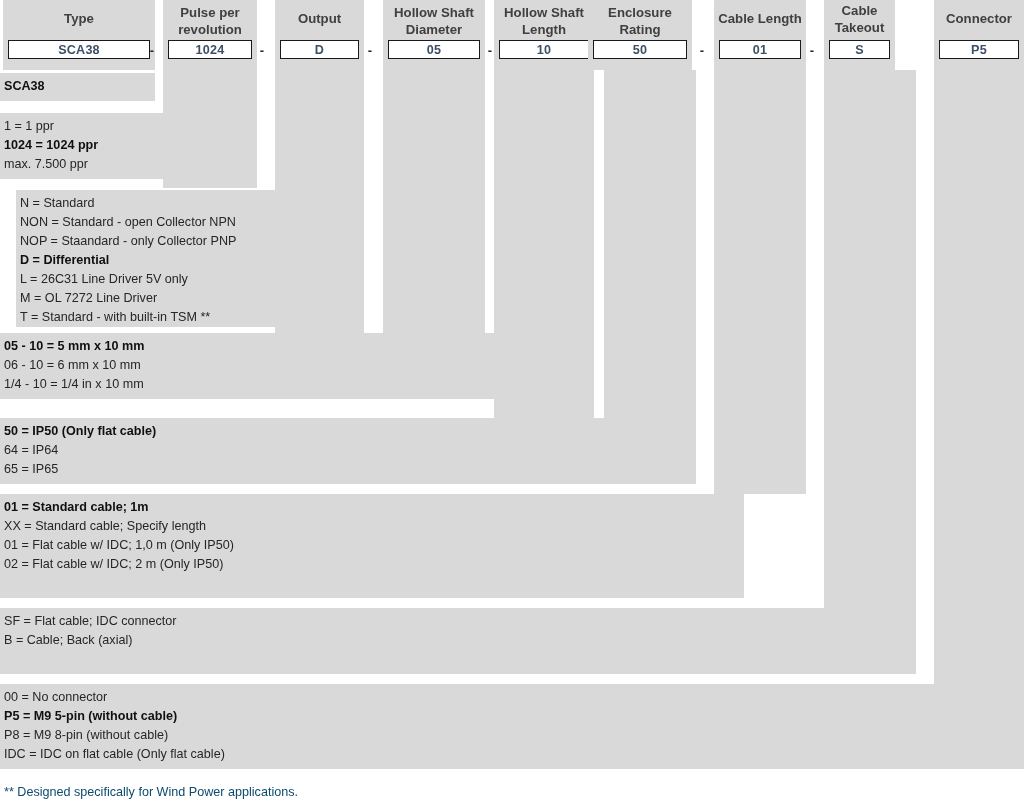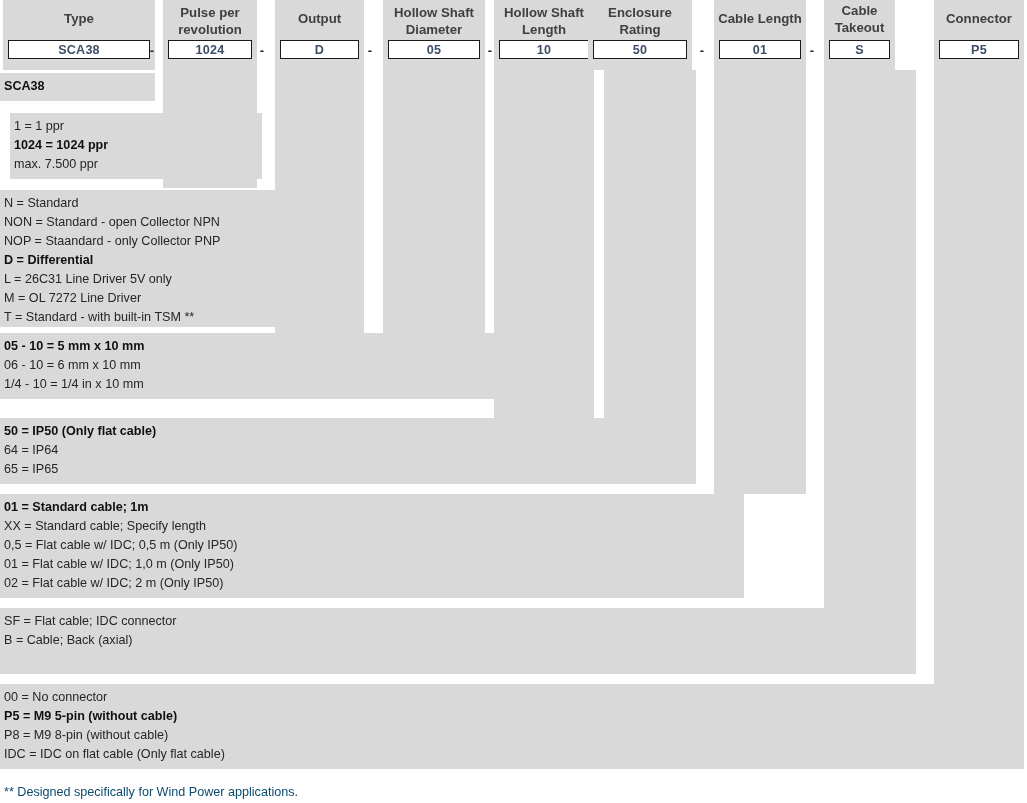--- a/index.html
+++ b/index.html
@@ -213,27 +213,27 @@
   <div class="spine" style="left:494px; top:70px; width:100px; height:348px;"></div>
   <div class="spine" style="left:604px; top:70px; width:92px;  height:348px;"></div>
   <div class="spine" style="left:714px; top:70px; width:92px;  height:424px;"></div>
   <div class="spine" style="left:824px; top:70px; width:92px;  height:538px;"></div>
   <div class="spine" style="left:934px; top:70px; width:90px;  height:614px;"></div>
 
   <div class="desc-block" style="left:0px; top:73px; width:155px; height:28px;">
     <div class="desc-line bold">SCA38</div>
   </div>
 
-  <div class="desc-block" style="left:10px; top:113px; width:252px; height:66px;">
+  <div class="desc-block" style="left:0px; top:113px; width:252px; height:66px;">
     <div class="desc-line">1 = 1 ppr</div>
     <div class="desc-line bold">1024 = 1024 ppr</div>
     <div class="desc-line">max. 7.500 ppr</div>
   </div>
 
-  <div class="desc-block" style="left:0px; top:190px; width:288px; height:137px;">
+  <div class="desc-block" style="left:16px; top:190px; width:288px; height:137px;">
     <div class="desc-line">N = Standard</div>
     <div class="desc-line">NON = Standard - open Collector NPN</div>
     <div class="desc-line">NOP = Staandard - only Collector PNP</div>
     <div class="desc-line bold">D = Differential</div>
     <div class="desc-line">L = 26C31 Line Driver 5V only</div>
     <div class="desc-line">M = OL 7272 Line Driver</div>
     <div class="desc-line">T = Standard - with built-in TSM **</div>
   </div>
 
   <div class="desc-block" style="left:0px; top:333px; width:594px; height:66px;">
@@ -244,21 +244,20 @@
 
   <div class="desc-block" style="left:0px; top:418px; width:696px; height:66px;">
     <div class="desc-line bold">50 = IP50 (Only flat cable)</div>
     <div class="desc-line">64 = IP64</div>
     <div class="desc-line">65 = IP65</div>
   </div>
 
   <div class="desc-block" style="left:0px; top:494px; width:744px; height:104px;">
     <div class="desc-line bold">01 = Standard cable; 1m</div>
     <div class="desc-line">XX = Standard cable; Specify length</div>
-    <div class="desc-line">0,5 = Flat cable w/ IDC; 0,5 m (Only IP50)</div>
     <div class="desc-line">01 = Flat cable w/ IDC; 1,0 m (Only IP50)</div>
     <div class="desc-line">02 = Flat cable w/ IDC; 2 m (Only IP50)</div>
   </div>
 
   <div class="desc-block" style="left:0px; top:608px; width:916px; height:66px;">
     <div class="desc-line">SF = Flat cable; IDC connector</div>
     <div class="desc-line">B = Cable; Back (axial)</div>
   </div>
 
   <div class="desc-block" style="left:0px; top:684px; width:1024px; height:85px;">

